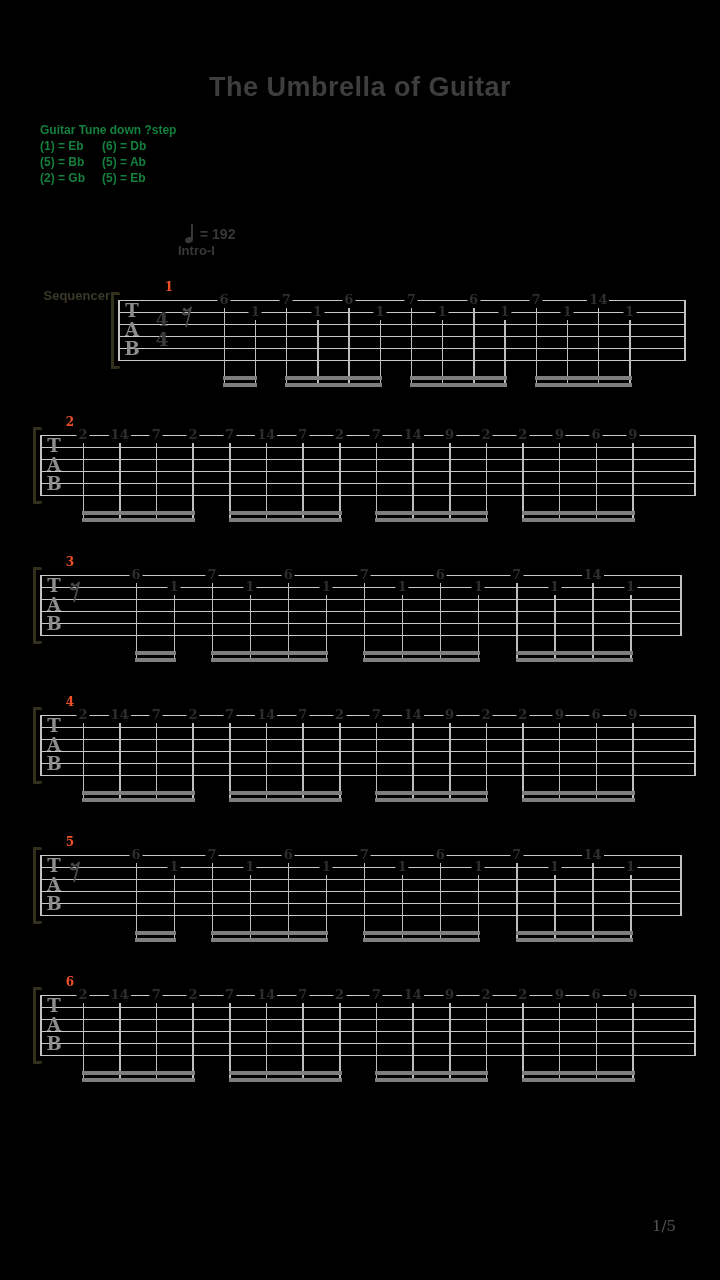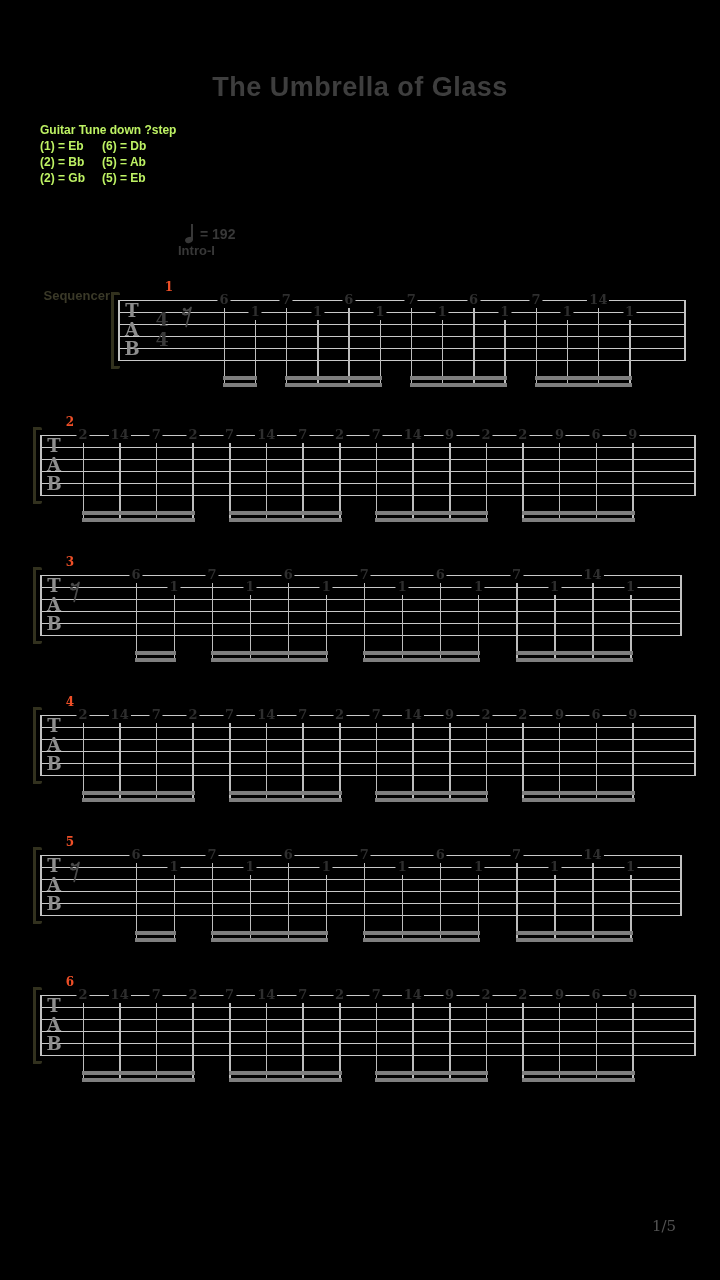--- a/index.html
+++ b/index.html
@@ -1,46 +1,46 @@
 <!DOCTYPE html>
 <html><head>
 <meta charset="utf-8">
 <style>
   html,body{margin:0;padding:0;background:#000;}
   .page{position:relative;width:720px;height:1280px;background:#000;overflow:hidden;
         font-family:"Liberation Sans",sans-serif;}
   .abs{position:absolute;}
   .title{left:0;right:0;top:72px;text-align:center;font-size:27px;font-weight:bold;
          color:#3e3e3e;letter-spacing:0.5px;}
-  .tuning{left:40px;top:122px;color:#bef264;font-size:12px;font-weight:bold;line-height:16px;}
+  .tuning{left:40px;top:122px;color:#15803d;font-size:12px;font-weight:bold;line-height:16px;}
   .tuning-row span{display:inline-block;width:62px;}
   .tempo{left:178px;top:224px;color:#383838;font-size:14px;font-weight:bold;height:22px;}
   .note-glyph{position:absolute;left:6px;top:0;width:12px;height:20px;}
   .note-glyph .stem{position:absolute;left:7px;top:0;width:2px;height:16px;background:#383838;}
   .note-glyph .head{position:absolute;left:1px;top:13px;width:8px;height:6px;border-radius:50%;
                     background:#383838;transform:rotate(-22deg);}
   .tempo .bpm{position:absolute;left:22px;top:2px;white-space:nowrap;}
   .section{left:178px;top:243px;color:#383838;font-size:13px;font-weight:bold;}
   .pageno{left:652px;top:1217px;color:#535353;font-size:15px;font-family:"DejaVu Serif",serif;}
   .staves{position:absolute;left:0;top:0;width:100%;height:100%;}
 </style>
 </head>
 <body>
 
 <div class="page">
 
-  <div class="abs title">The Umbrella of Glass</div>
+  <div class="abs title">The Umbrella of Guitar</div>
 
   <div class="abs tuning">
     <div>Guitar Tune down ?step</div>
     <div class="tuning-row">
       <span>(1) = Eb</span><span>(6) = Db</span>
     </div>
     <div class="tuning-row">
-      <span>(2) = Bb</span><span>(5) = Ab</span>
+      <span>(5) = Bb</span><span>(5) = Ab</span>
     </div>
     <div class="tuning-row">
       <span>(2) = Gb</span><span>(5) = Eb</span>
     </div>
   </div>
 
   <div class="abs tempo">
     <span class="note-glyph">
       <span class="stem"></span>
         <span class="head"></span>

